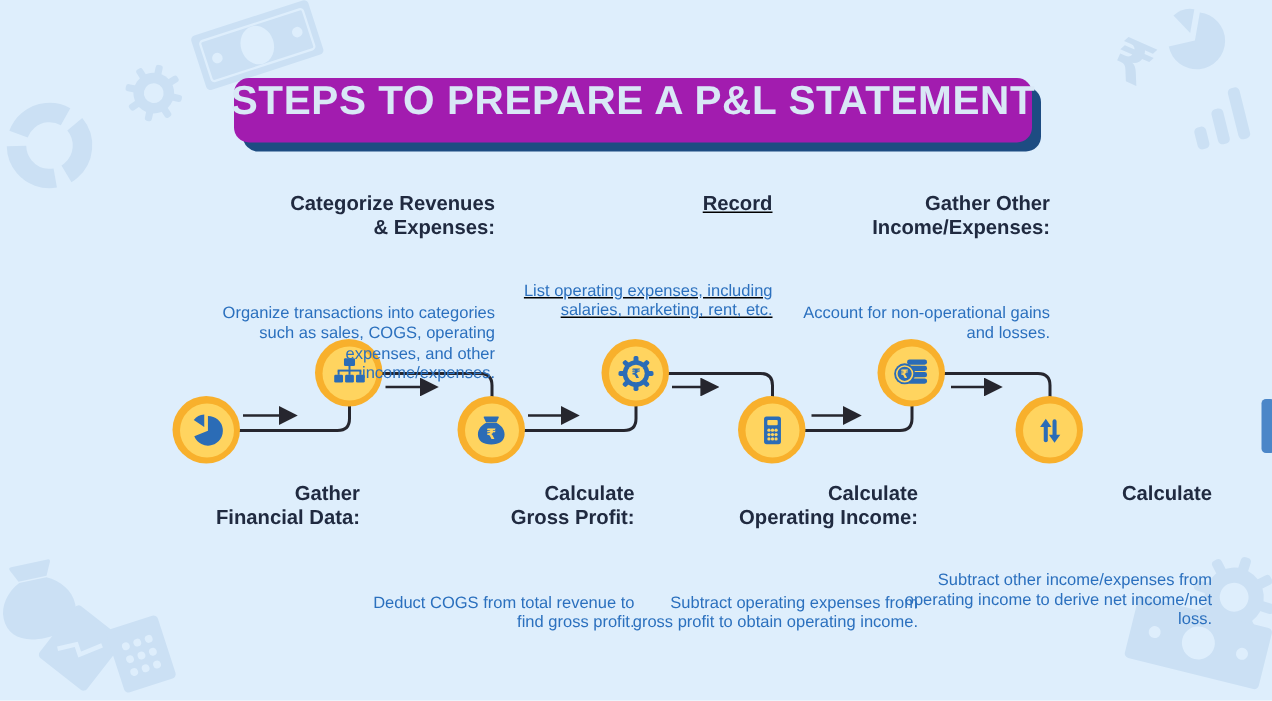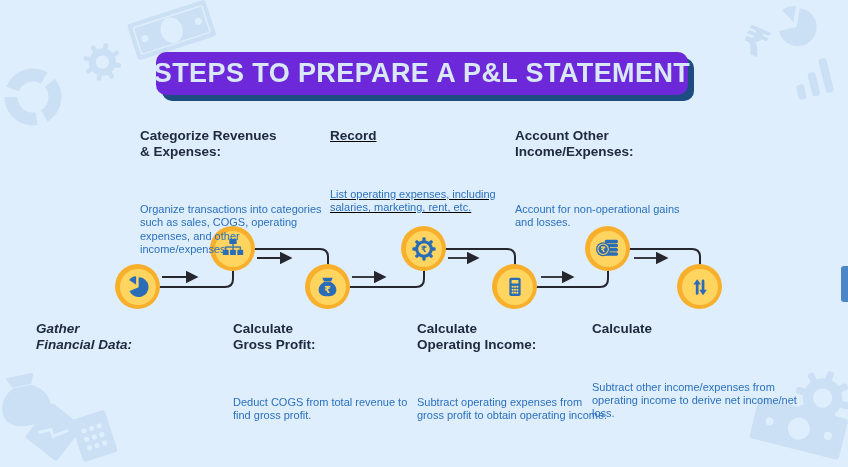--- a/index.html
+++ b/index.html
@@ -8,34 +8,34 @@
     width:848px;height:467px;
     background:#DEEEFC;
     overflow:hidden;
     font-family:"Liberation Sans", sans-serif;
   }
   .abs{position:absolute;}
   
   .banner{
     position:absolute;
     left:156px;top:52px;width:532px;height:43px;
-    background:#6d28d9;
+    background:#a21caf;
     border-radius:10px;
     box-shadow:6px 6px 0 #1D4C82;
-    display:flex;align-items:center;justify-content:center;
+    display:flex;align-items:flex-start;justify-content:center;
   }
   .banner-text{
     color:#D9E8F6;
     font-size:27px;
     font-weight:bold;
     letter-spacing:.4px;
     white-space:nowrap;
   }
   
-  .step-block{position:absolute;text-align:left;}
+  .step-block{position:absolute;text-align:right;}
   .step-heading{
     color:#202A40;
     font-size:13.5px;
     font-weight:bold;
     line-height:1.15;
     margin-bottom:5px;
   }
   .step-body{
     color:#2B70BE;
     font-size:11px;
@@ -326,27 +326,27 @@
 
   <div class="step-block" style="left:330px;top:128px;width:185px;text-decoration:underline;">
     <div class="step-heading">
       <span>Record</span><br>
     </div>
     <div class="step-body">List operating expenses, including salaries, marketing, rent, etc.</div>
   </div>
 
   <div class="step-block" style="left:515px;top:128px;width:185px;">
     <div class="step-heading">
-      <span>Account Other</span><br>
+      <span>Gather Other</span><br>
       <span>Income/Expenses:</span>
     </div>
     <div class="step-body">Account for non-operational gains and losses.</div>
   </div>
 
-  <div class="step-block" style="left:36px;top:321px;width:204px;font-style:italic;">
+  <div class="step-block" style="left:36px;top:321px;width:204px;">
     <div class="step-heading">
       <span>Gather</span><br>
       <span>Financial Data:</span>
     </div>
   </div>
 
   <div class="step-block" style="left:233px;top:321px;width:190px;">
     <div class="step-heading">
       <span>Calculate</span><br>
       <span>Gross Profit:</span>

